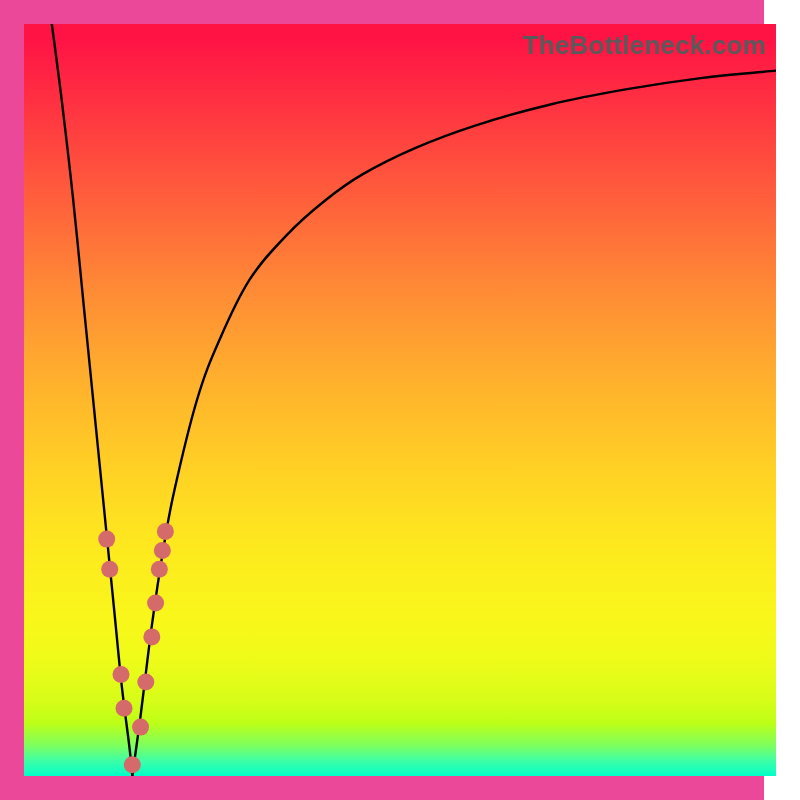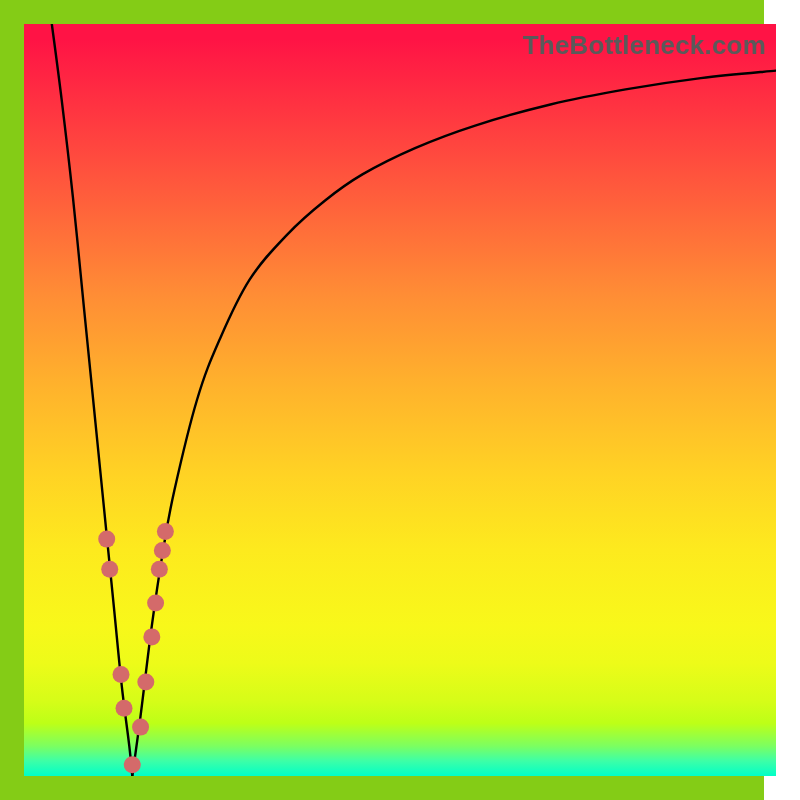--- a/index.html
+++ b/index.html
@@ -6,21 +6,21 @@
     margin: 0;
     padding: 0;
     width: 800px;
     height: 800px;
     overflow: hidden;
   }
   .chart-root {
     position: relative;
     width: 764px;
     height: 800px;
-    background: #84cc16;
+    background: #ec4899;
   }
   .plot-area {
     position: absolute;
     left: 24px;
     top: 24px;
     width: 752px;
     height: 752px;
     background: linear-gradient(
       to bottom,
       #ff1345 0%,

